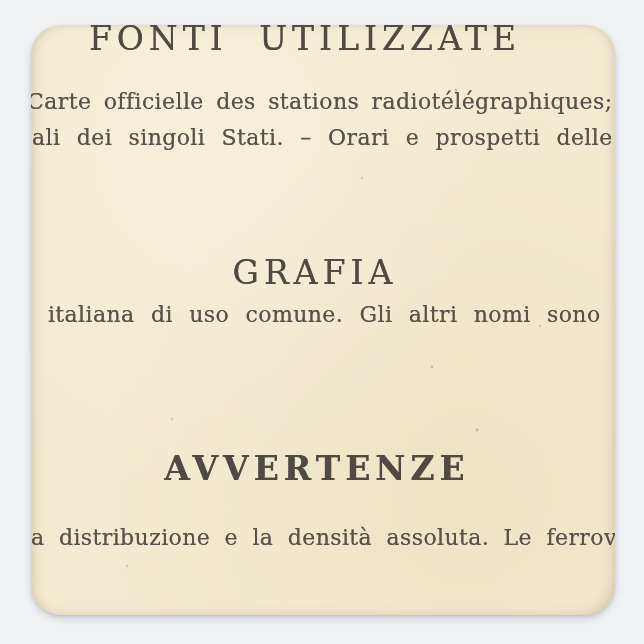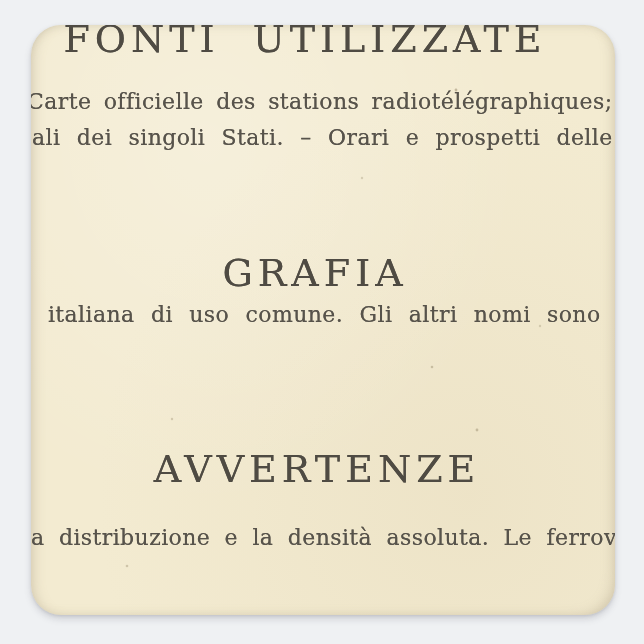--- a/index.html
+++ b/index.html
@@ -22,29 +22,29 @@
       0 4px 7px rgba(80,80,95,0.20),
       0 1px 3px rgba(80,80,95,0.14),
       inset 10px 0 14px -10px rgba(150,138,112,0.45),
       inset -10px -6px 14px -10px rgba(150,138,112,0.40),
       inset 0 8px 12px -10px rgba(150,138,112,0.35);
     overflow:hidden;
   }
   .heading{
     position:absolute;left:0;width:100%;
     text-align:center;
-    font-size:38px;line-height:34px;
+    font-size:33px;line-height:34px;
     letter-spacing:5px;
     color:#4f4b43;
     text-shadow:0 0 0.6px rgba(79,75,67,0.85);
     white-space:nowrap;
   }
   .h1{top:-3px;transform:translateX(-18px);word-spacing:16px;}
   .h2{top:231px;transform:translateX(-8px);}
-  .h3{top:427px;transform:translateX(-6px);}
+  .h3{top:427px;transform:translateX(-6px);font-weight:bold;}
   .bodyline{
     position:absolute;
     font-size:22px;line-height:30px;
     letter-spacing:0.4px;
     color:#57534b;
     text-shadow:0 0 0.5px rgba(87,83,75,0.8);
     white-space:nowrap;
   }
   .l1{top:62px;left:-4px;word-spacing:5px;}
   .l2{top:98px;left:1px;word-spacing:9px;}

